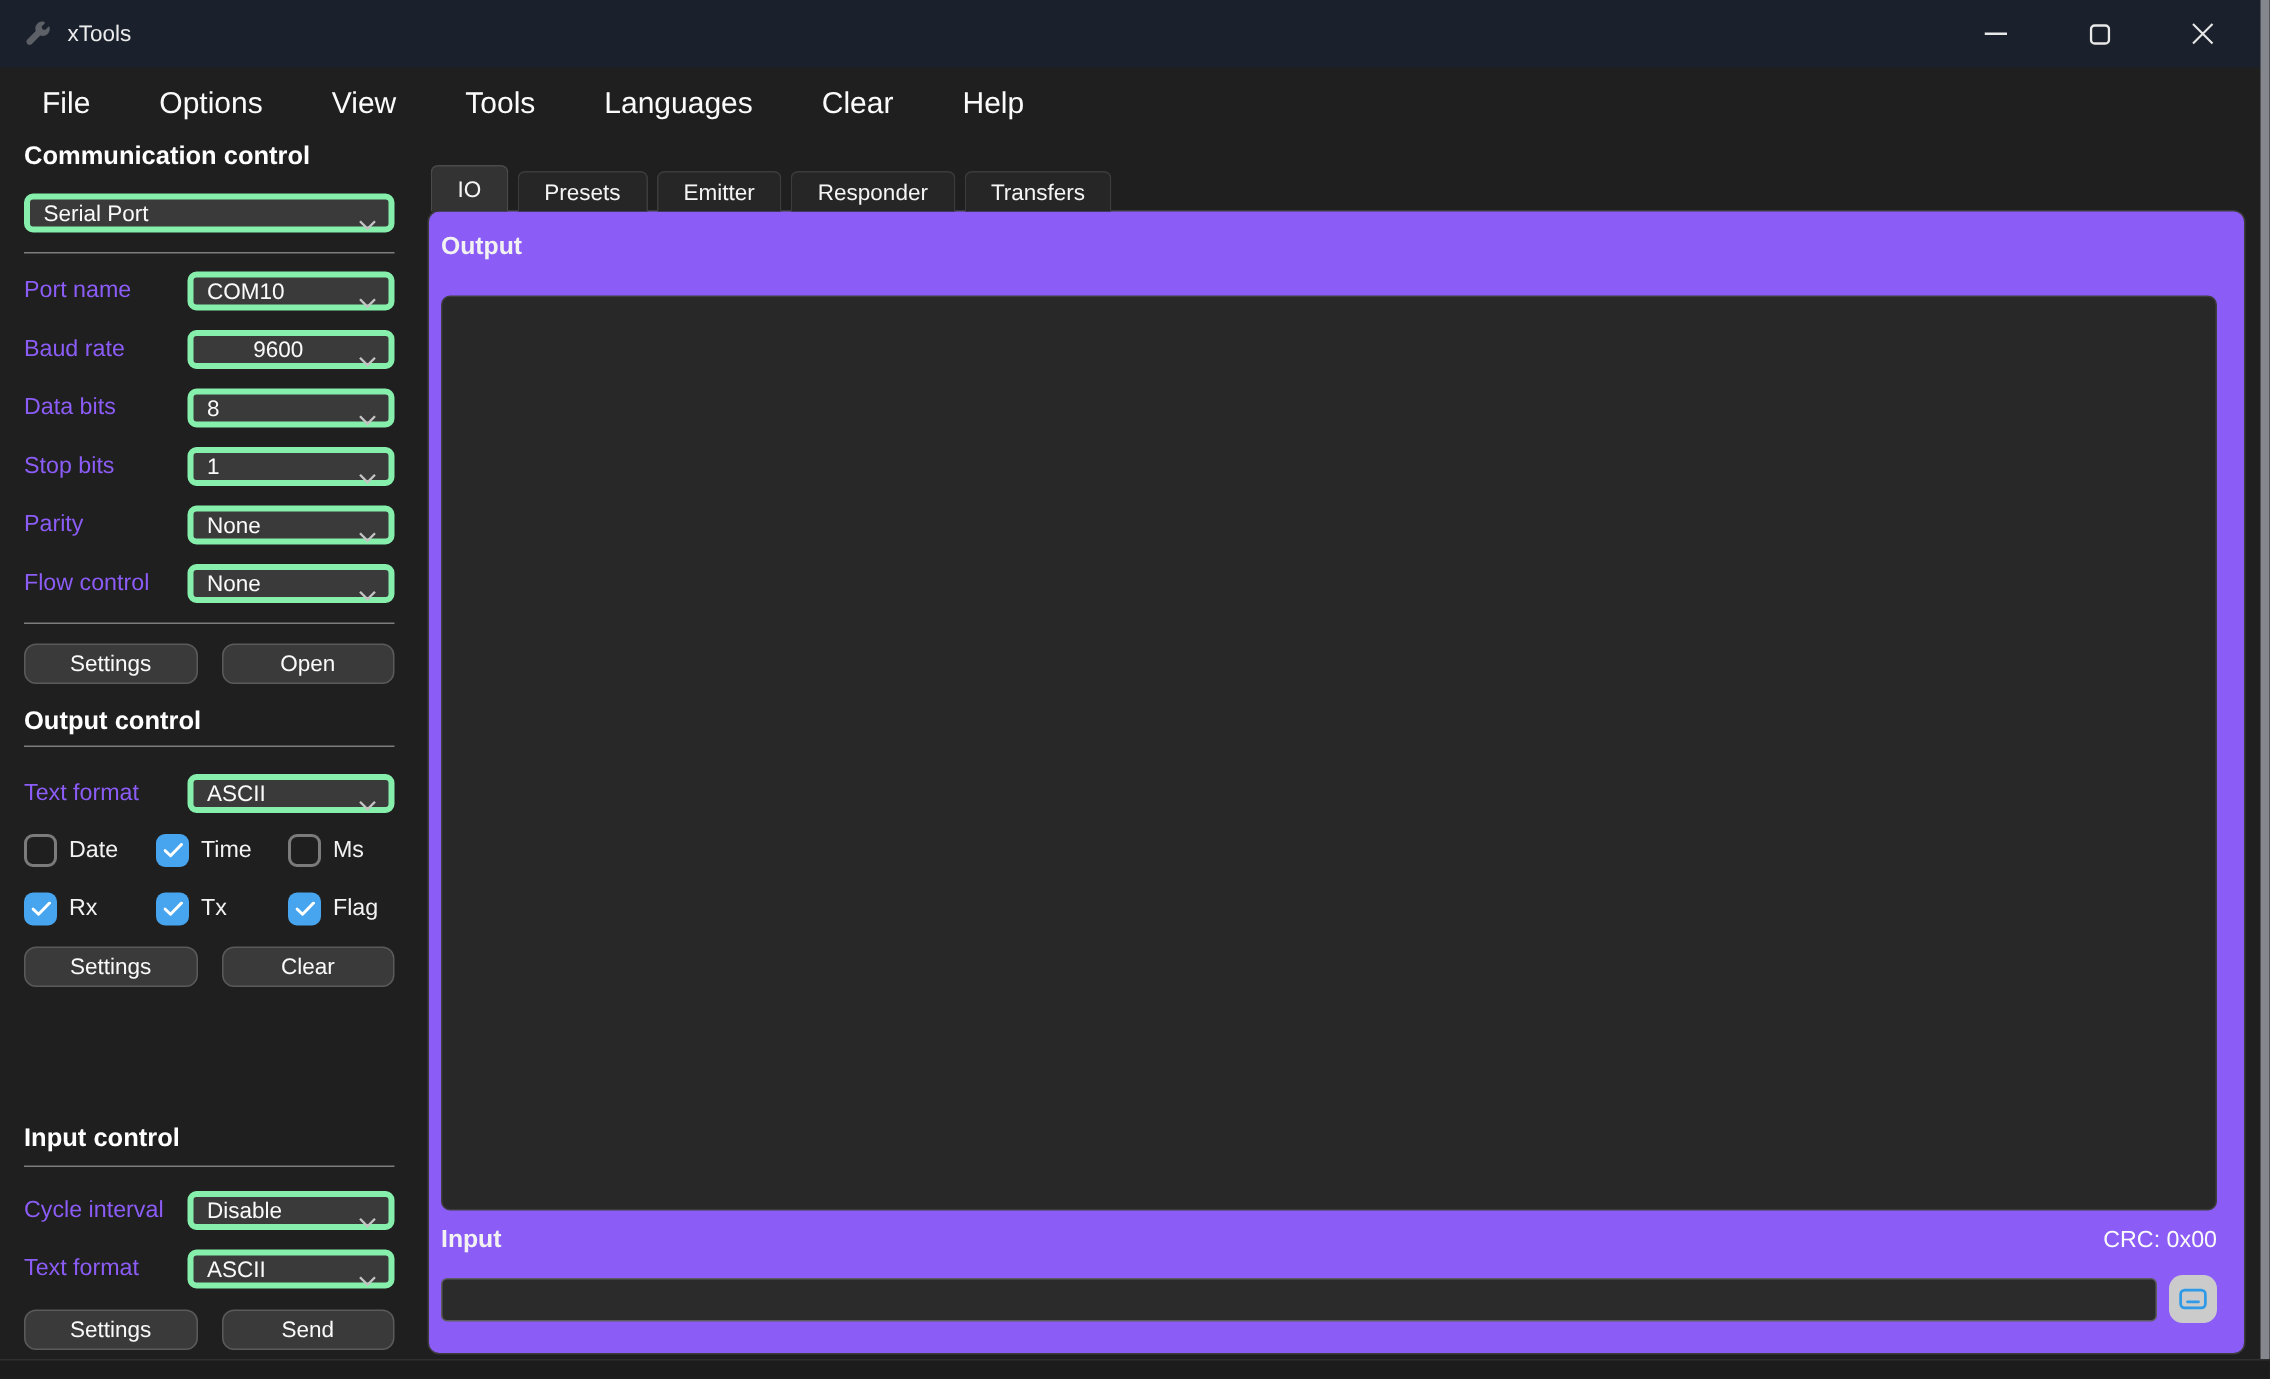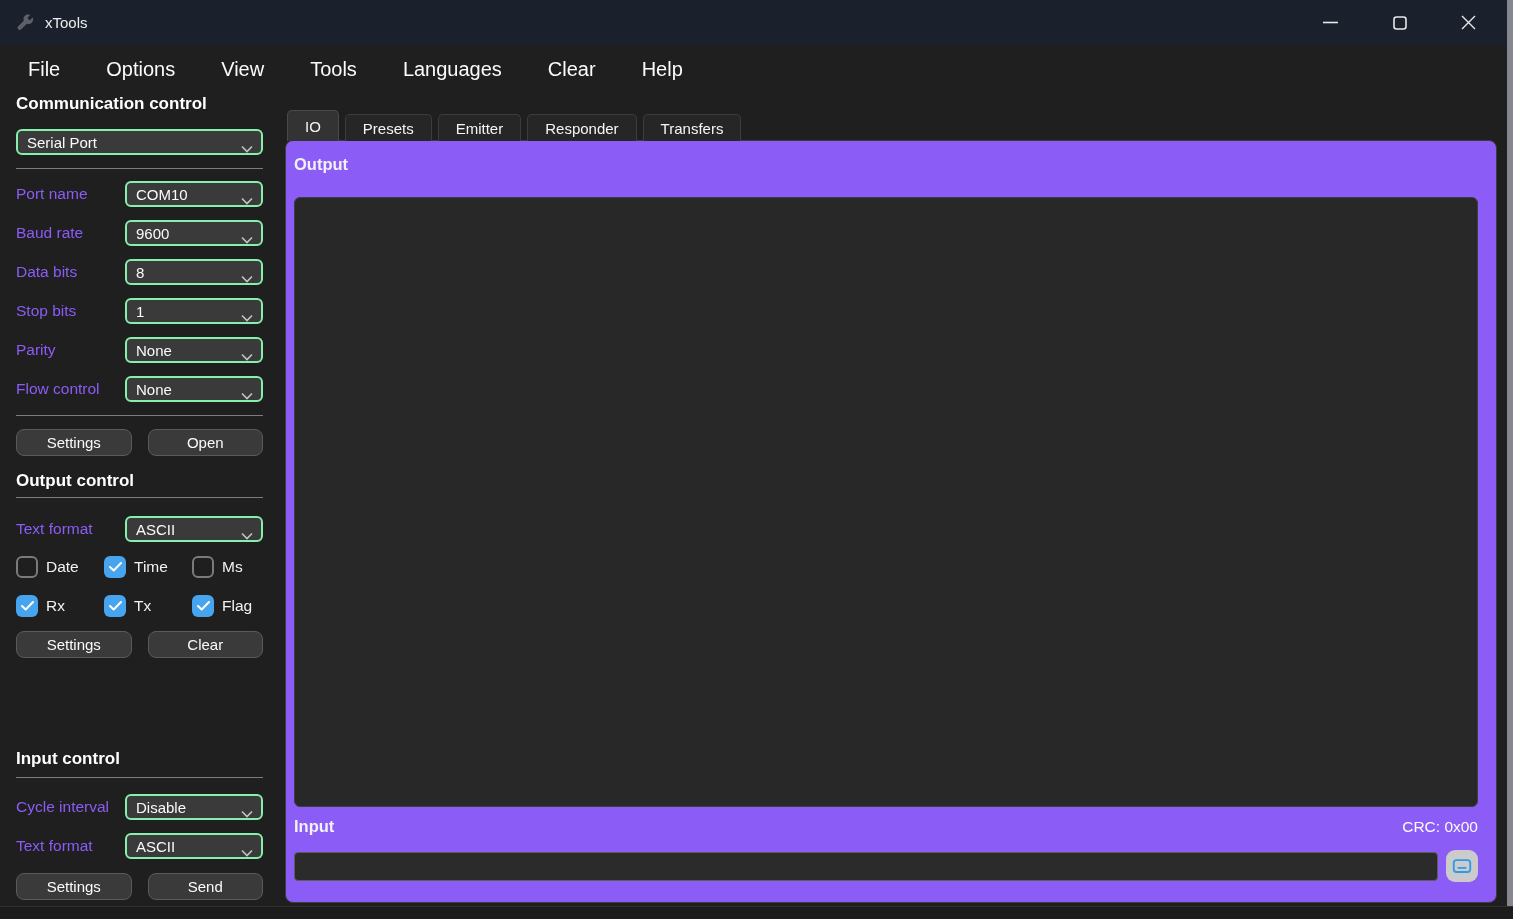--- a/index.html
+++ b/index.html
@@ -33,25 +33,25 @@
 
   
   .sidebar {
     position:absolute; top:80px; left:0; width:277px; height:813px;
     padding:14px 14px 0 16px;
   }
   .side-heading { font-size:17px; font-weight:bold; margin-bottom:15px; color:#fff; }
   .divider { height:1px; background:#7d7d7d; border:none; }
   .dd {
     position:relative; height:26px; background:#3a3a3a;
-    border:2px solid #86efac; border-radius:6px;
+    border:4px solid #86efac; border-radius:6px;
     display:flex; align-items:center; padding:0 26px 0 9px;
     font-size:15px; color:#fafafa;
   }
-  .dd.center { padding-right:26px; }
+  .dd.center { justify-content:center; padding-right:26px; }
   .dd .chev { position:absolute; right:8px; top:8px; }
   .dd-full { margin-bottom:0; }
   .row { display:flex; align-items:center; height:26px; margin-bottom:13px; }
   .row .lbl { flex:1; font-size:15.5px; color:#8b5cf6; }
   .row .dd { width:138px; flex:none; }
   .btn-row { display:flex; gap:16px; margin-bottom:15px; }
   .btn {
     flex:1; height:27px; background:#3a3a3a;
     border:1px solid #5a5a5a; border-radius:8px;
     display:flex; align-items:center; justify-content:center;

